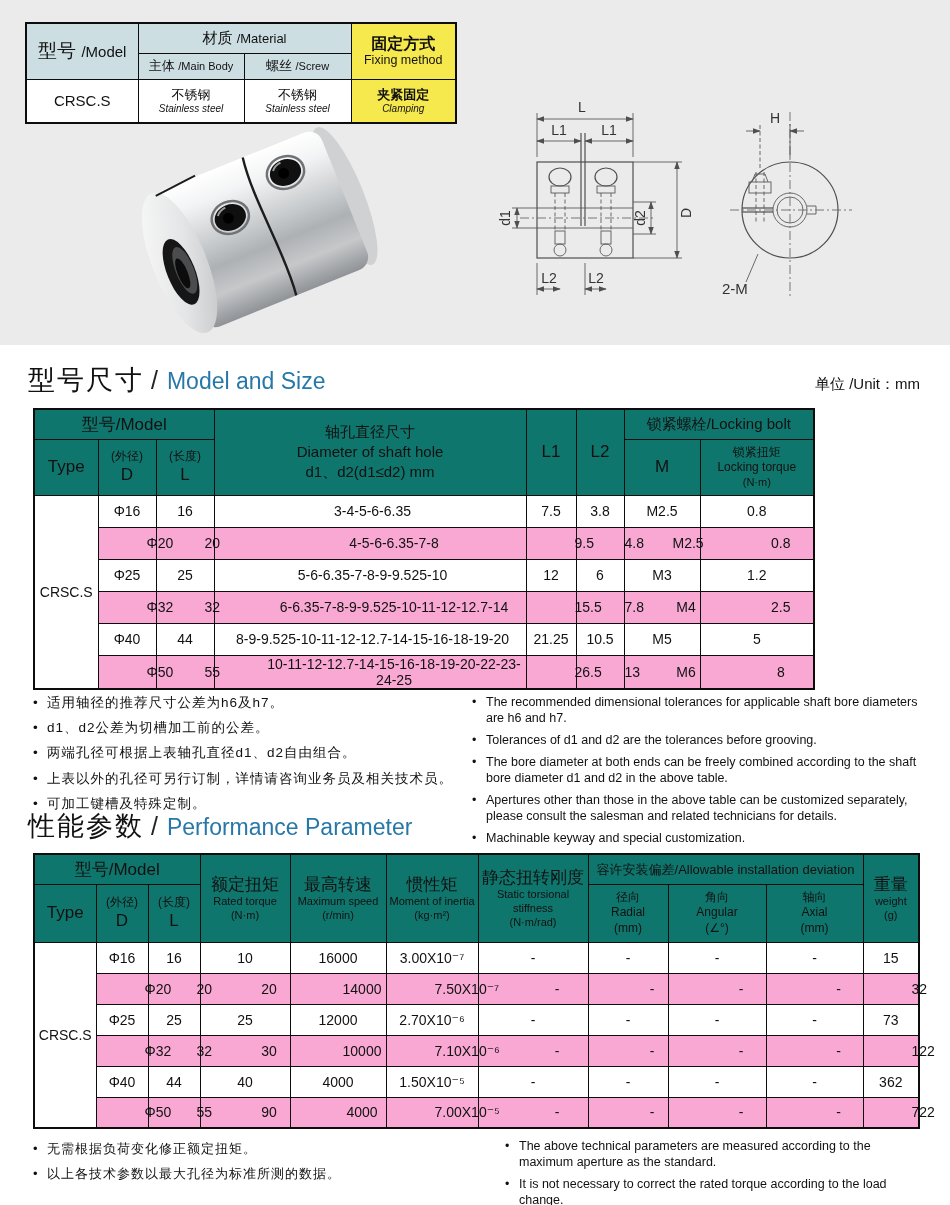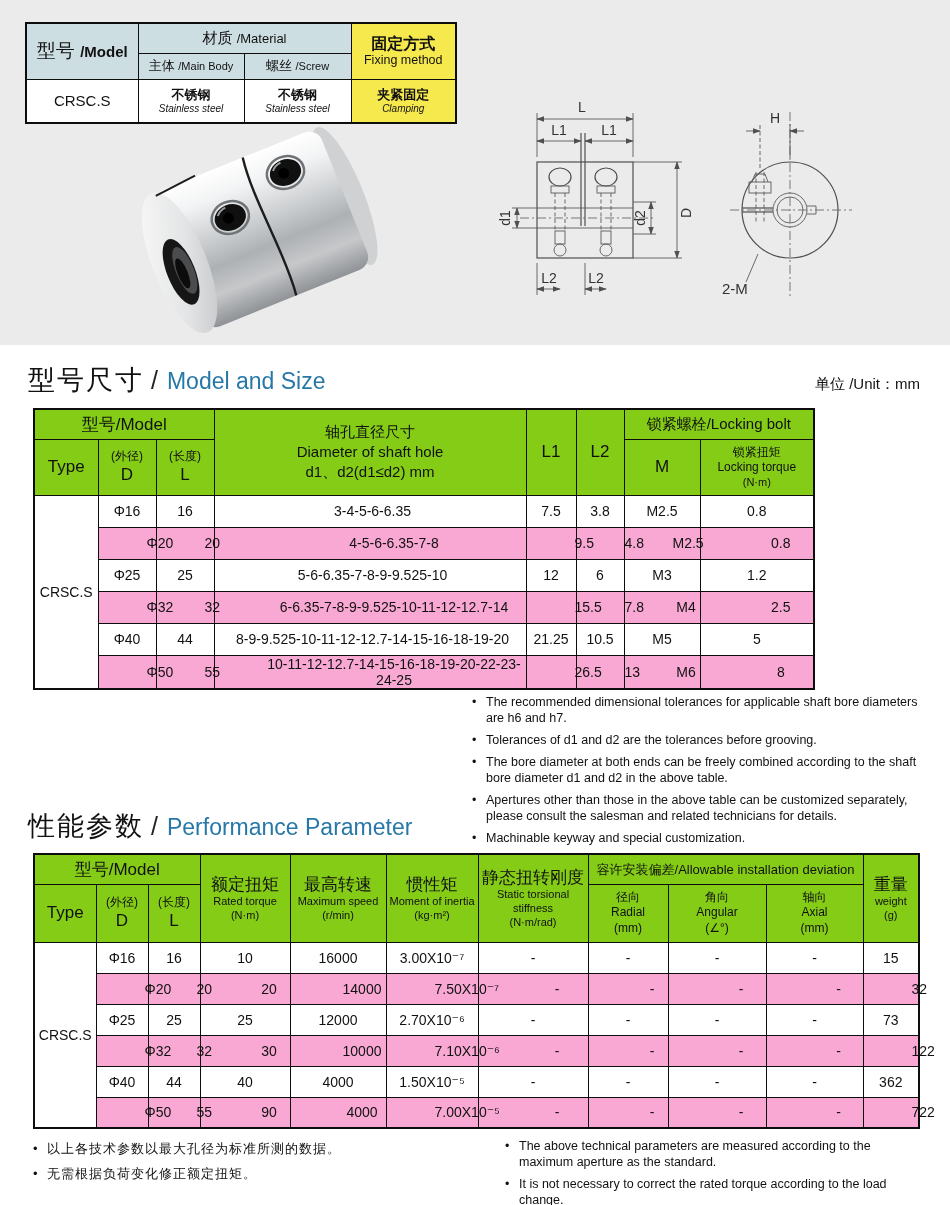--- a/index.html
+++ b/index.html
@@ -5,25 +5,25 @@
   * { box-sizing: border-box; margin: 0; padding: 0; }
   body { font-family: "Liberation Sans", "DejaVu Sans", sans-serif; background:#fff; color:#111; }
   .page { position:relative; width:950px; height:1205px; background:#fff; overflow:hidden; }
   .band { position:absolute; left:0; top:0; width:950px; height:345px; background:#ebebeb; }
 
   
   table.spec { position:absolute; left:25px; top:22px; border-collapse:collapse; border:2px solid #0d0d0d; background:#fff; table-layout:fixed; }
   table.spec td { border:1px solid #0d0d0d; text-align:center; vertical-align:middle; background:#cddee3; padding:1px 3px; }
   table.spec td.cell-white { background:#fff; }
   table.spec td.cell-yellow { background:#f6e94e; }
-  .sp-lg { font-size:19px; } .sp-lg .en { font-size:15px;font-weight:bold; }
+  .sp-lg { font-size:19px; } .sp-lg .en { font-size:15px; }
   .sp-md { font-size:15px; } .sp-md .en { font-size:13px; }
   .sp-sm { font-size:13px;margin-top:9px; } .sp-sm .en { font-size:11px; }
   .sp-val { font-size:15px; }
-  .sp-two-cn { font-size:13px; line-height:1.25;font-weight:bold; }
+  .sp-two-cn { font-size:13px; line-height:1.25; }
   .sp-two-en { font-size:10px; line-height:1.2;font-style:italic; }
   .sp-fix-cn { font-size:16px; font-weight:bold; line-height:1.15; }
   .sp-fix-en { font-size:12.5px; }
   .sp-fix2-cn { font-size:13px; font-weight:bold; line-height:1.25; }
 
   
   .ln { stroke:#4f4f4f; stroke-width:1.2; fill:none; }
   .thin { stroke:#5a5a5a; stroke-width:0.9; fill:none; }
   .dash { stroke:#5a5a5a; stroke-width:0.9; fill:none; stroke-dasharray:4 2.5; }
   .cline { stroke:#6a6a6a; stroke-width:0.9; fill:none; stroke-dasharray:9 3 2 3; }
@@ -32,21 +32,21 @@
   
   .sec-h { position:absolute; left:28px; width:892px; display:flex; align-items:baseline; }
   .h-cn { font-size:27px; color:#111; letter-spacing:2px; }
   .h-slash { font-size:25px; color:#222; margin:0 9px 0 7px; }
   .h-en { font-size:23px; color:#2778a8; }
   .h-unit { margin-left:auto; font-size:15px; color:#111; }
 
   
   table.data { position:absolute; border-collapse:collapse; border:2px solid #0d0d0d; background:#fff; table-layout:fixed; }
   table.data th, table.data td { border:1px solid #0d0d0d; text-align:center; vertical-align:middle; }
-  table.data thead th { background:#84cc16; font-weight:normal; padding:1px 2px;margin-top:44px; }
+  table.data thead th { background:#0f766e; font-weight:normal; padding:1px 2px;margin-top:44px; }
   table.data tbody td { font-size:14px; }
   tr.alt td { background:#f9a8d4;padding-left:48px; }
   td.type-cell { background:#fff; font-size:14px; }
   td.ta-l { text-align:left; padding-left:5px; }
   .th-big { font-size:17px; }
   .th-mid { font-size:15px; line-height:1.35; }
   .th-sm { font-size:12px; line-height:1.3; }
   .th-xs { font-size:11px; line-height:1.25; }
   .th-stack { line-height:1.25; }
   .sz { height:32px; }
@@ -335,20 +335,27 @@
         <td>55</td>
         <td class="ta-l">10-11-12-12.7-14-15-16-18-19-20-22-23-24-25</td>
         <td>26.5</td>
         <td>13</td>
         <td>M6</td>
         <td>8</td>
       </tr>
     </tbody>
   </table>
 
+  <ul class="notes notes-cn" style="left:33px; top:694px; width:432px">
+    <li>适用轴径的推荐尺寸公差为h6及h7。</li>
+    <li>d1、d2公差为切槽加工前的公差。</li>
+    <li>两端孔径可根据上表轴孔直径d1、d2自由组合。</li>
+    <li>上表以外的孔径可另行订制，详情请咨询业务员及相关技术员。</li>
+    <li>可加工键槽及特殊定制。</li>
+  </ul>
   <ul class="notes notes-en" style="left:472px; top:694px; width:455px">
     <li>The recommended dimensional tolerances for applicable shaft bore diameters are h6 and h7.</li>
     <li>Tolerances of d1 and d2 are the tolerances before grooving.</li>
     <li>The bore diameter at both ends can be freely combined according to the shaft bore diameter d1 and d2 in the above table.</li>
     <li>Apertures other than those in the above table can be customized separately, please consult the salesman and related technicians for details.</li>
     <li>Machinable keyway and special customization.</li>
   </ul>
 
   <div class="sec-h" style="top:808px">
     <span class="h-cn">性能参数</span>
@@ -498,20 +505,20 @@
         <td>-</td>
         <td>-</td>
         <td>-</td>
         <td>-</td>
         <td>722</td>
       </tr>
     </tbody>
   </table>
 
   <ul class="notes notes-cn" style="left:33px; top:1140px; width:430px">
+    <li style="font-size:13px">无需根据负荷变化修正额定扭矩。</li>
     <li style="font-size:13px">以上各技术参数以最大孔径为标准所测的数据。</li>
-    <li style="font-size:13px">无需根据负荷变化修正额定扭矩。</li>
   </ul>
   <ul class="notes notes-en" style="left:505px; top:1138px; width:422px">
     <li>The above technical parameters are measured according to the maximum aperture as the standard.</li>
     <li>It is not necessary to correct the rated torque according to the load change.</li>
   </ul>
 </div>
 
 </body></html>

